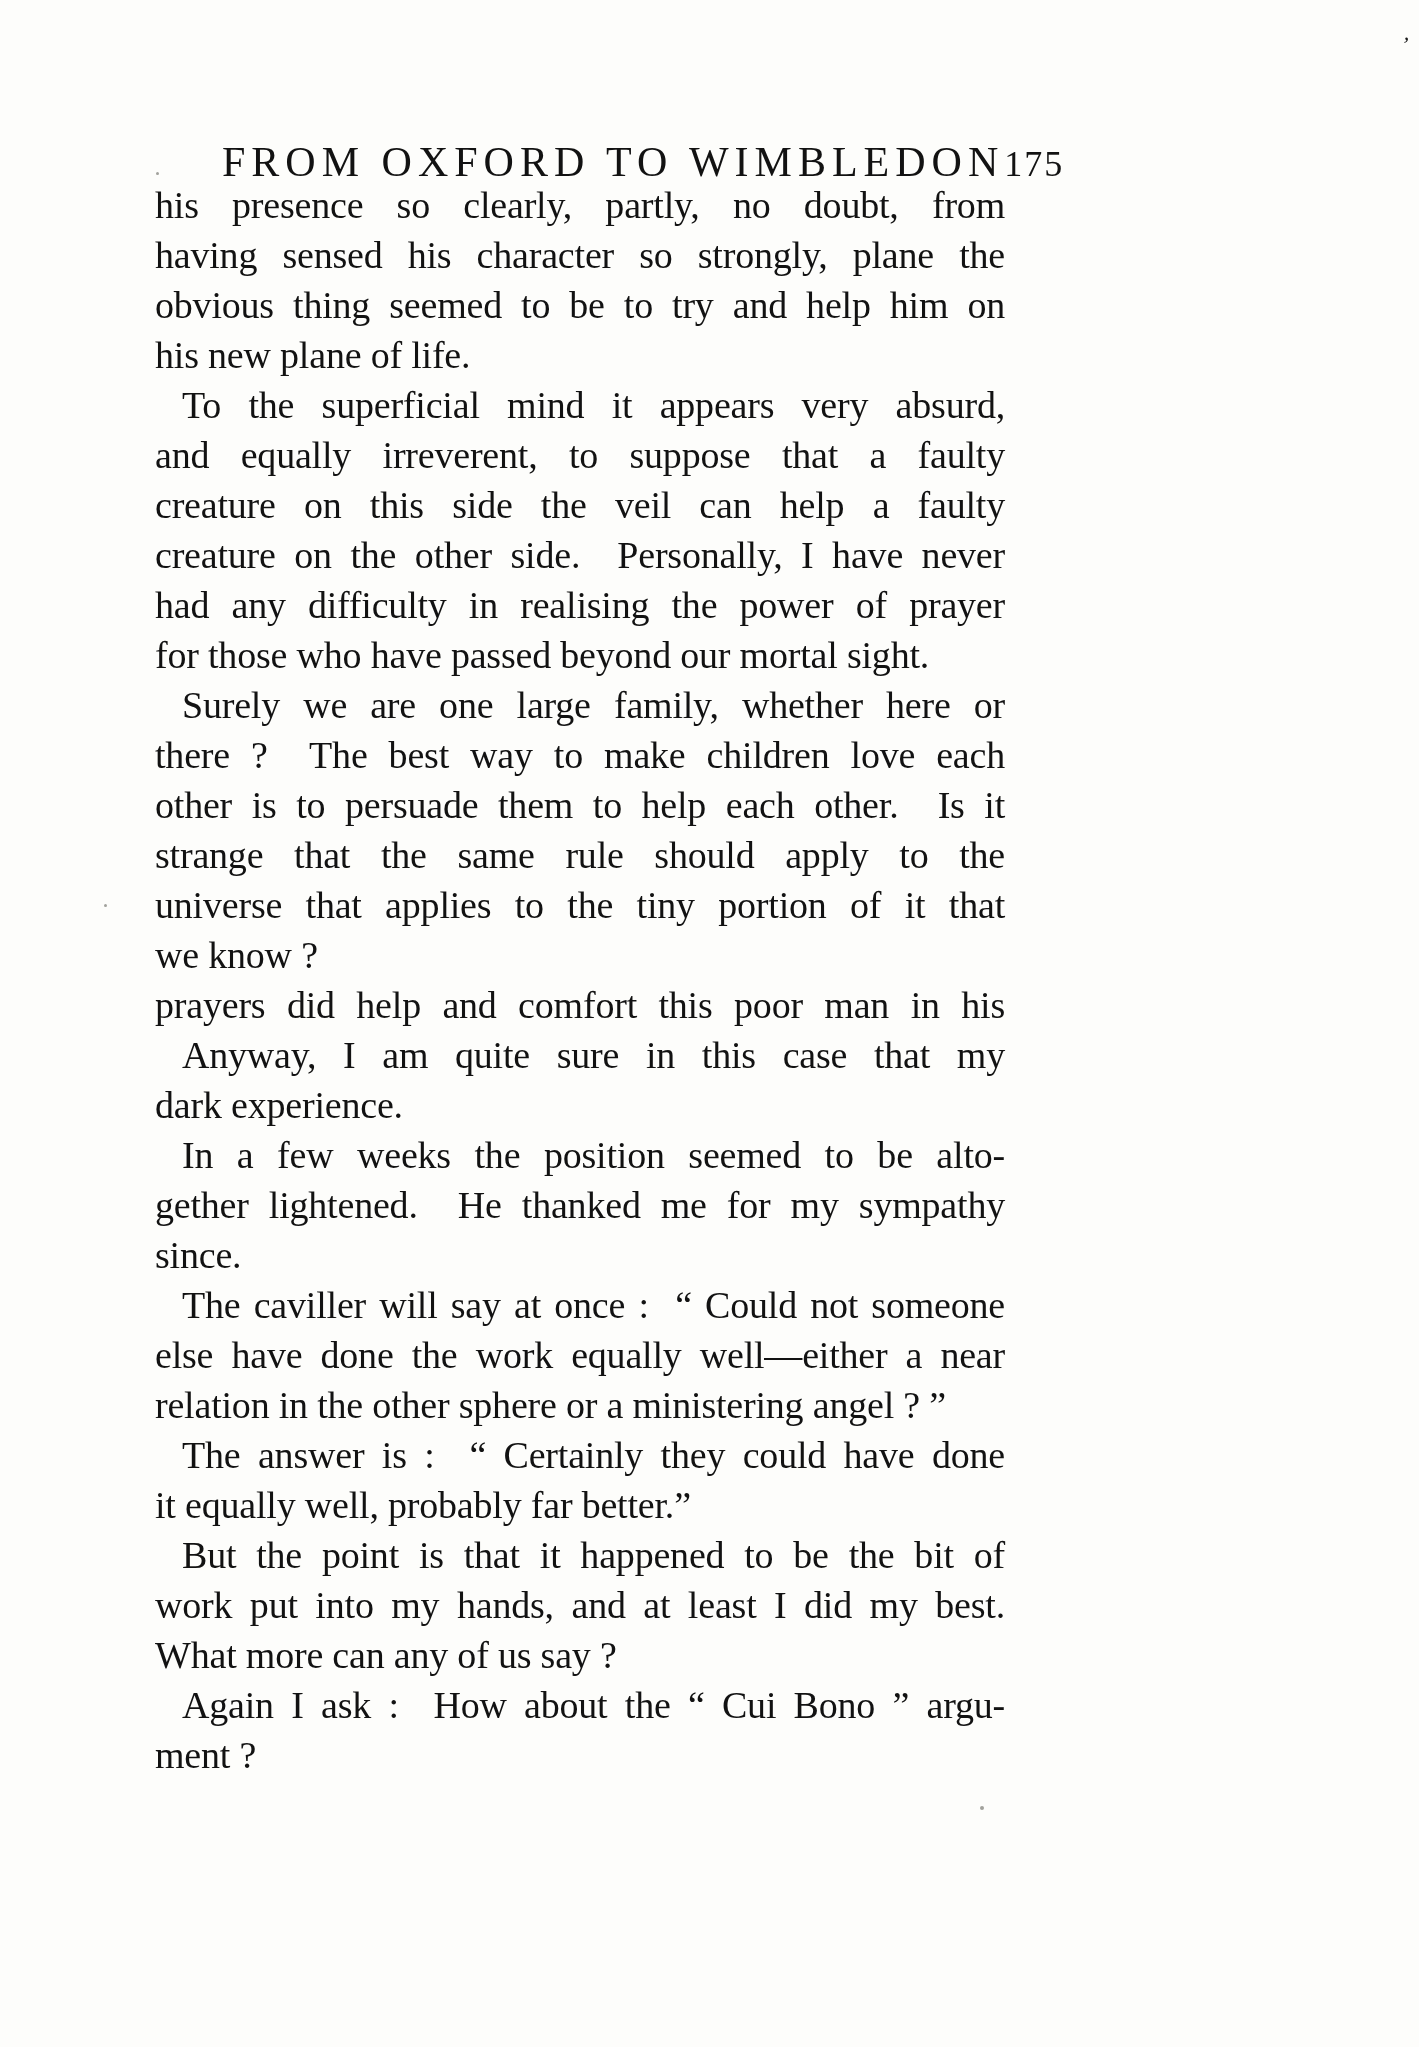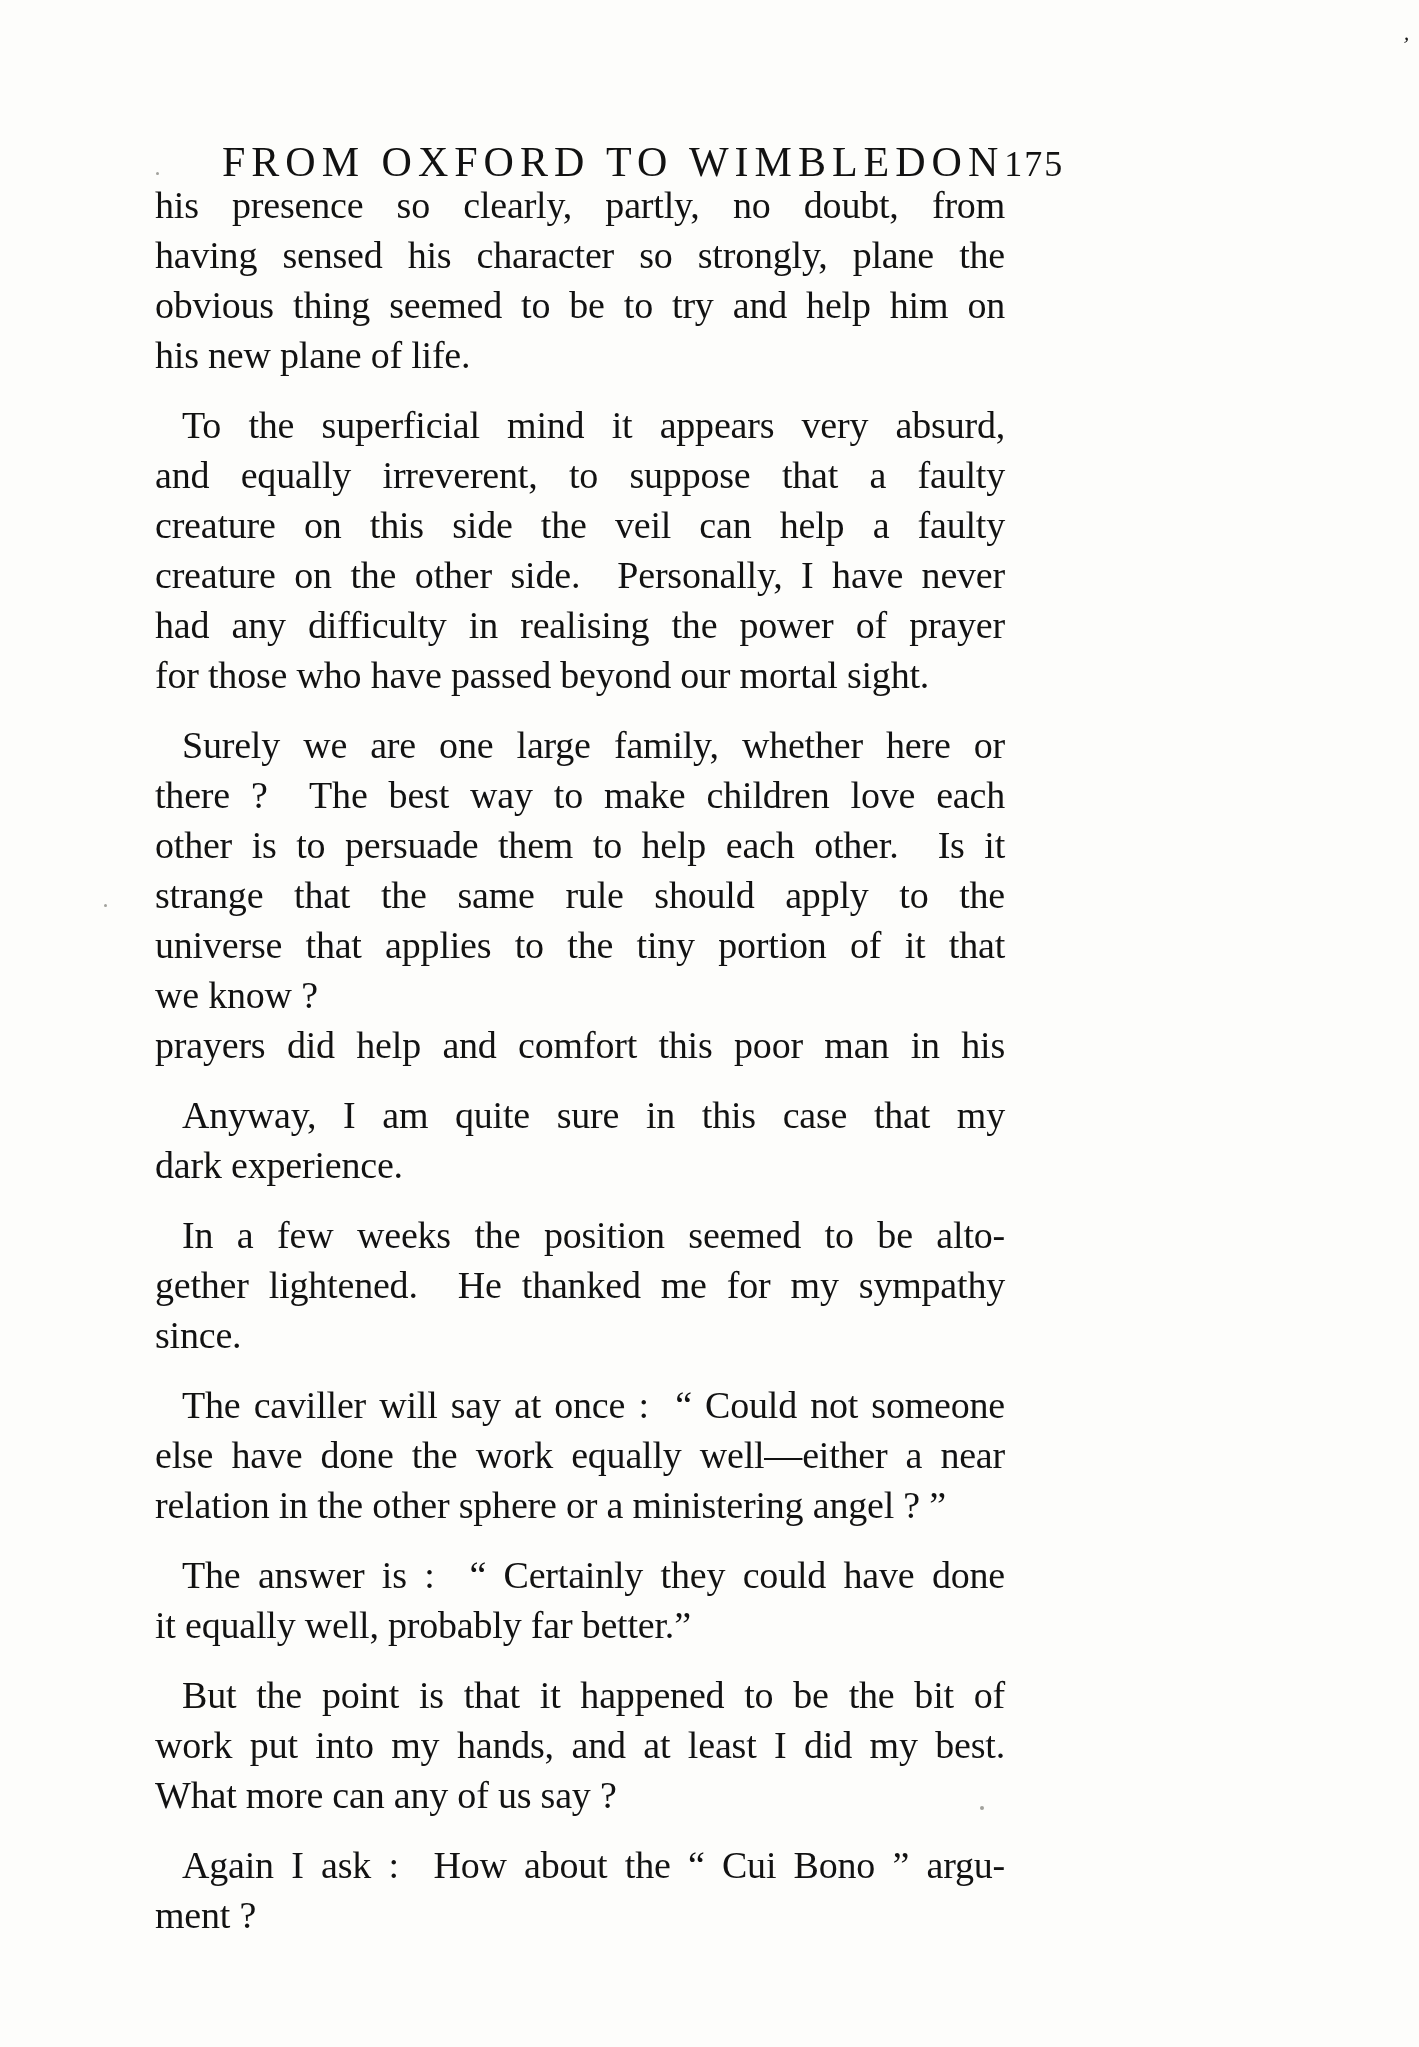--- a/index.html
+++ b/index.html
@@ -43,21 +43,21 @@
     line-height: 50px;
     letter-spacing: -0.2px;
   }
   .line {
     display: block;
     text-align: justify;
     text-align-last: justify;
     white-space: normal;
   }
   .line.last { text-align-last: left; }
-  .line.indent { text-indent: 27px; margin-top: 20px; }
+  .line.indent { text-indent: 27px; }
   .it { }
   .speck {
     position: absolute;
     color: #1a1a1a;
     font-size: 22px;
     line-height: 1;
     transform: rotate(8deg);
   }
   .dot {
     position: absolute;

